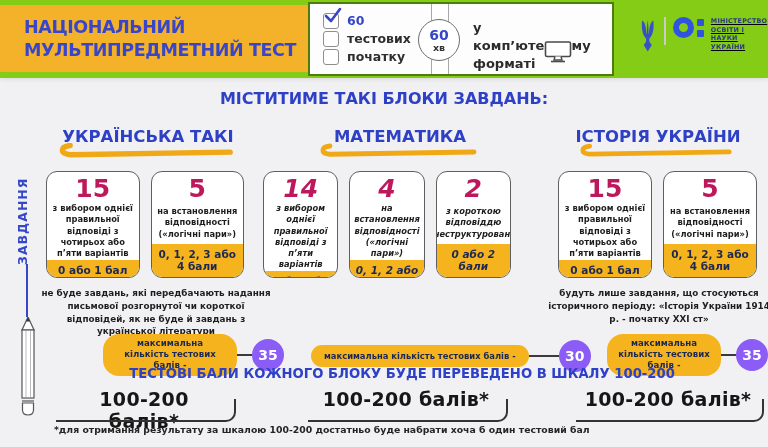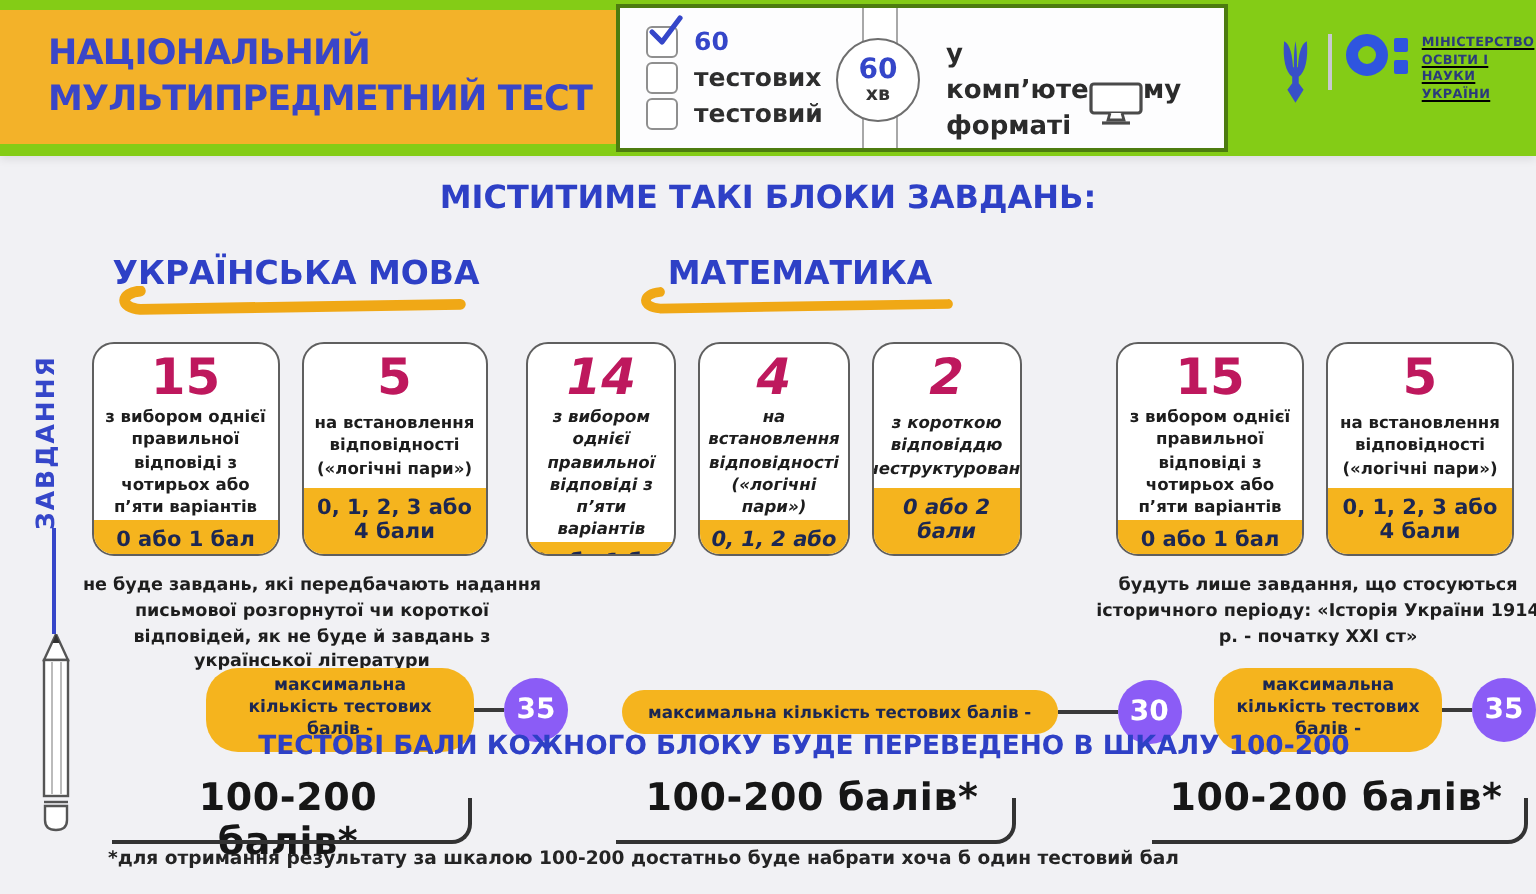--- a/index.html
+++ b/index.html
@@ -114,21 +114,21 @@
             </svg>
           </span>
           <span class="check-label blue">60</span>
         </div>
         <div class="check-row">
           <span class="checkbox"></span>
           <span class="check-label">тестових</span>
         </div>
         <div class="check-row">
           <span class="checkbox"></span>
-          <span class="check-label">тестовий</span>
+          <span class="check-label">початку</span>
         </div>
       </div>
 
       <div class="strap"></div>
       <div class="clock-circle">
         <span class="clock-min">60</span>
         <span class="clock-unit">хв</span>
       </div>
 
       <div class="format">у комп’ютерному форматі</div>
@@ -155,28 +155,34 @@
         <div>МІНІСТЕРСТВО</div>
         <div>ОСВІТИ І НАУКИ</div>
         <div>УКРАЇНИ</div>
       </div>
     </div>
   </header>
 
   <div class="main-heading">МІСТИТИМЕ ТАКІ БЛОКИ ЗАВДАНЬ:</div>
 
   <div class="col-title" id="t1">
-    <span>УКРАЇНСЬКА МОВА</span>
+    <span>УКРАЇНСЬКА ТАКІ</span>
     <svg class="swoosh" width="185" height="15" viewBox="0 0 220 18">
       <path d="M16 3 C4 4 3 13 16 14 L208 11" fill="none" stroke="#F0A816" stroke-width="6.5" stroke-linecap="round"></path>
     </svg>
   </div>
   <div class="col-title" id="t2">
     <span>МАТЕМАТИКА</span>
     <svg class="swoosh" width="165" height="15" viewBox="0 0 220 18">
+      <path d="M16 3 C4 4 3 13 16 14 L208 11" fill="none" stroke="#F0A816" stroke-width="6.5" stroke-linecap="round"></path>
+    </svg>
+  </div>
+  <div class="col-title" id="t3">
+    <span>ІСТОРІЯ УКРАЇНИ</span>
+    <svg class="swoosh" width="160" height="15" viewBox="0 0 220 18">
       <path d="M16 3 C4 4 3 13 16 14 L208 11" fill="none" stroke="#F0A816" stroke-width="6.5" stroke-linecap="round"></path>
     </svg>
   </div>
 
   <div class="side-label">ЗАВДАННЯ</div>
   <div class="side-line"></div>
   <svg class="pencil" width="22" height="100" viewBox="0 0 22 100">
     <polygon points="11,0 5,13 17,13" fill="#fff" stroke="#555" stroke-width="1.2"></polygon>
     <polygon points="11,0 9.2,4.5 12.8,4.5" fill="#333"></polygon>
     <rect x="5" y="13" width="12" height="68" fill="#fff" stroke="#555" stroke-width="1.2"></rect>

